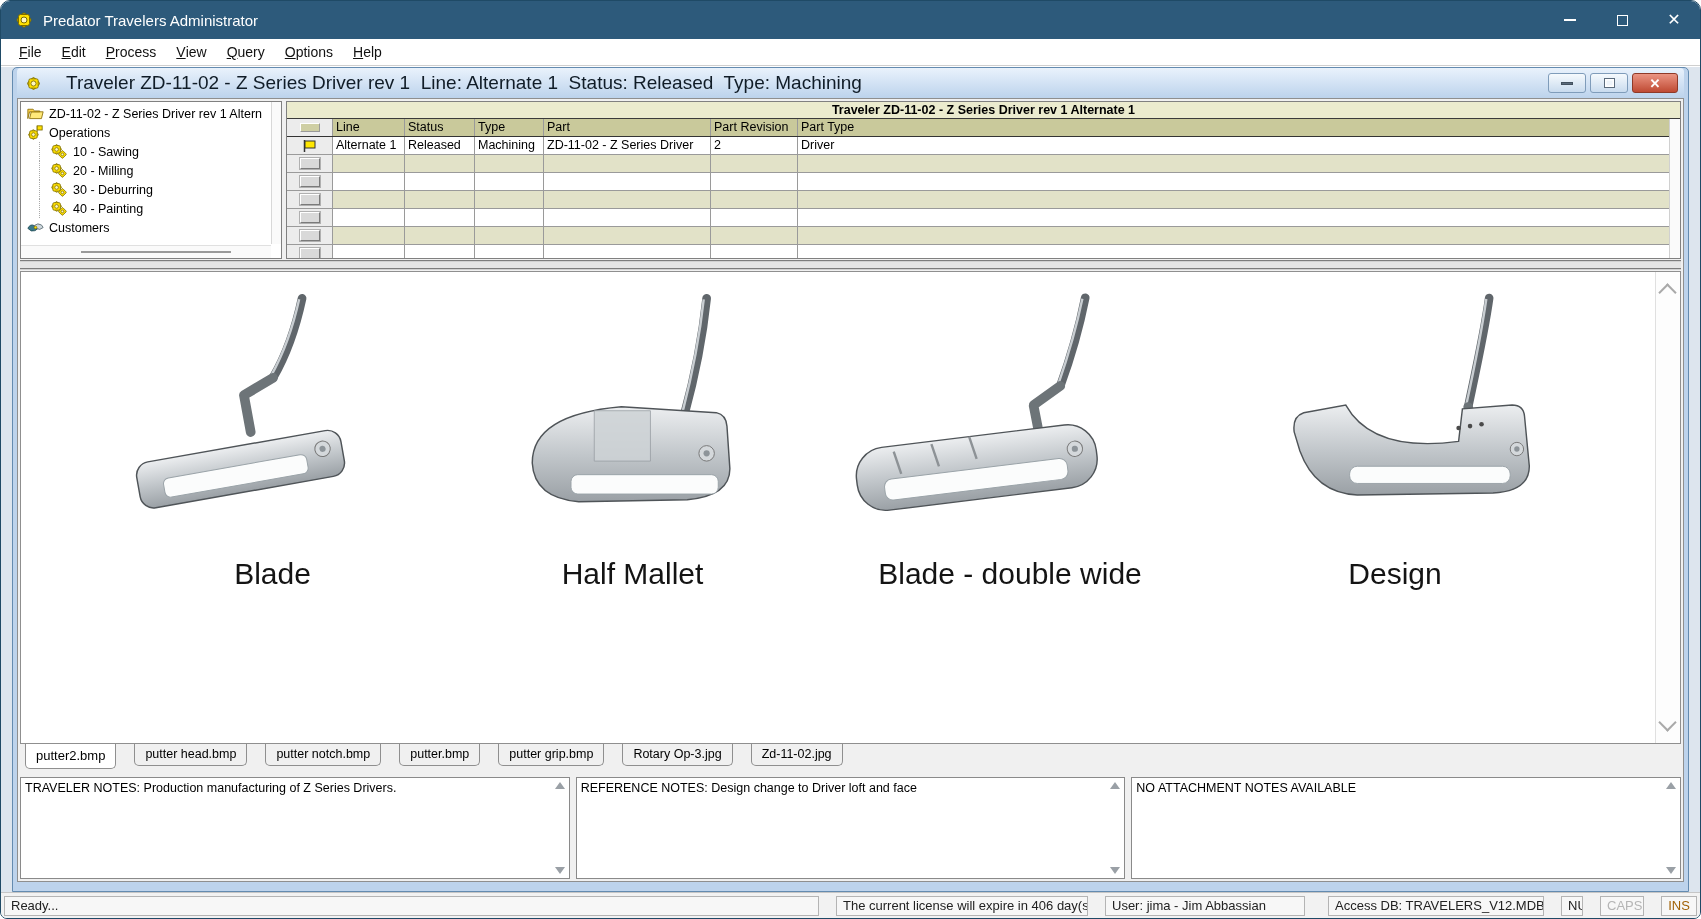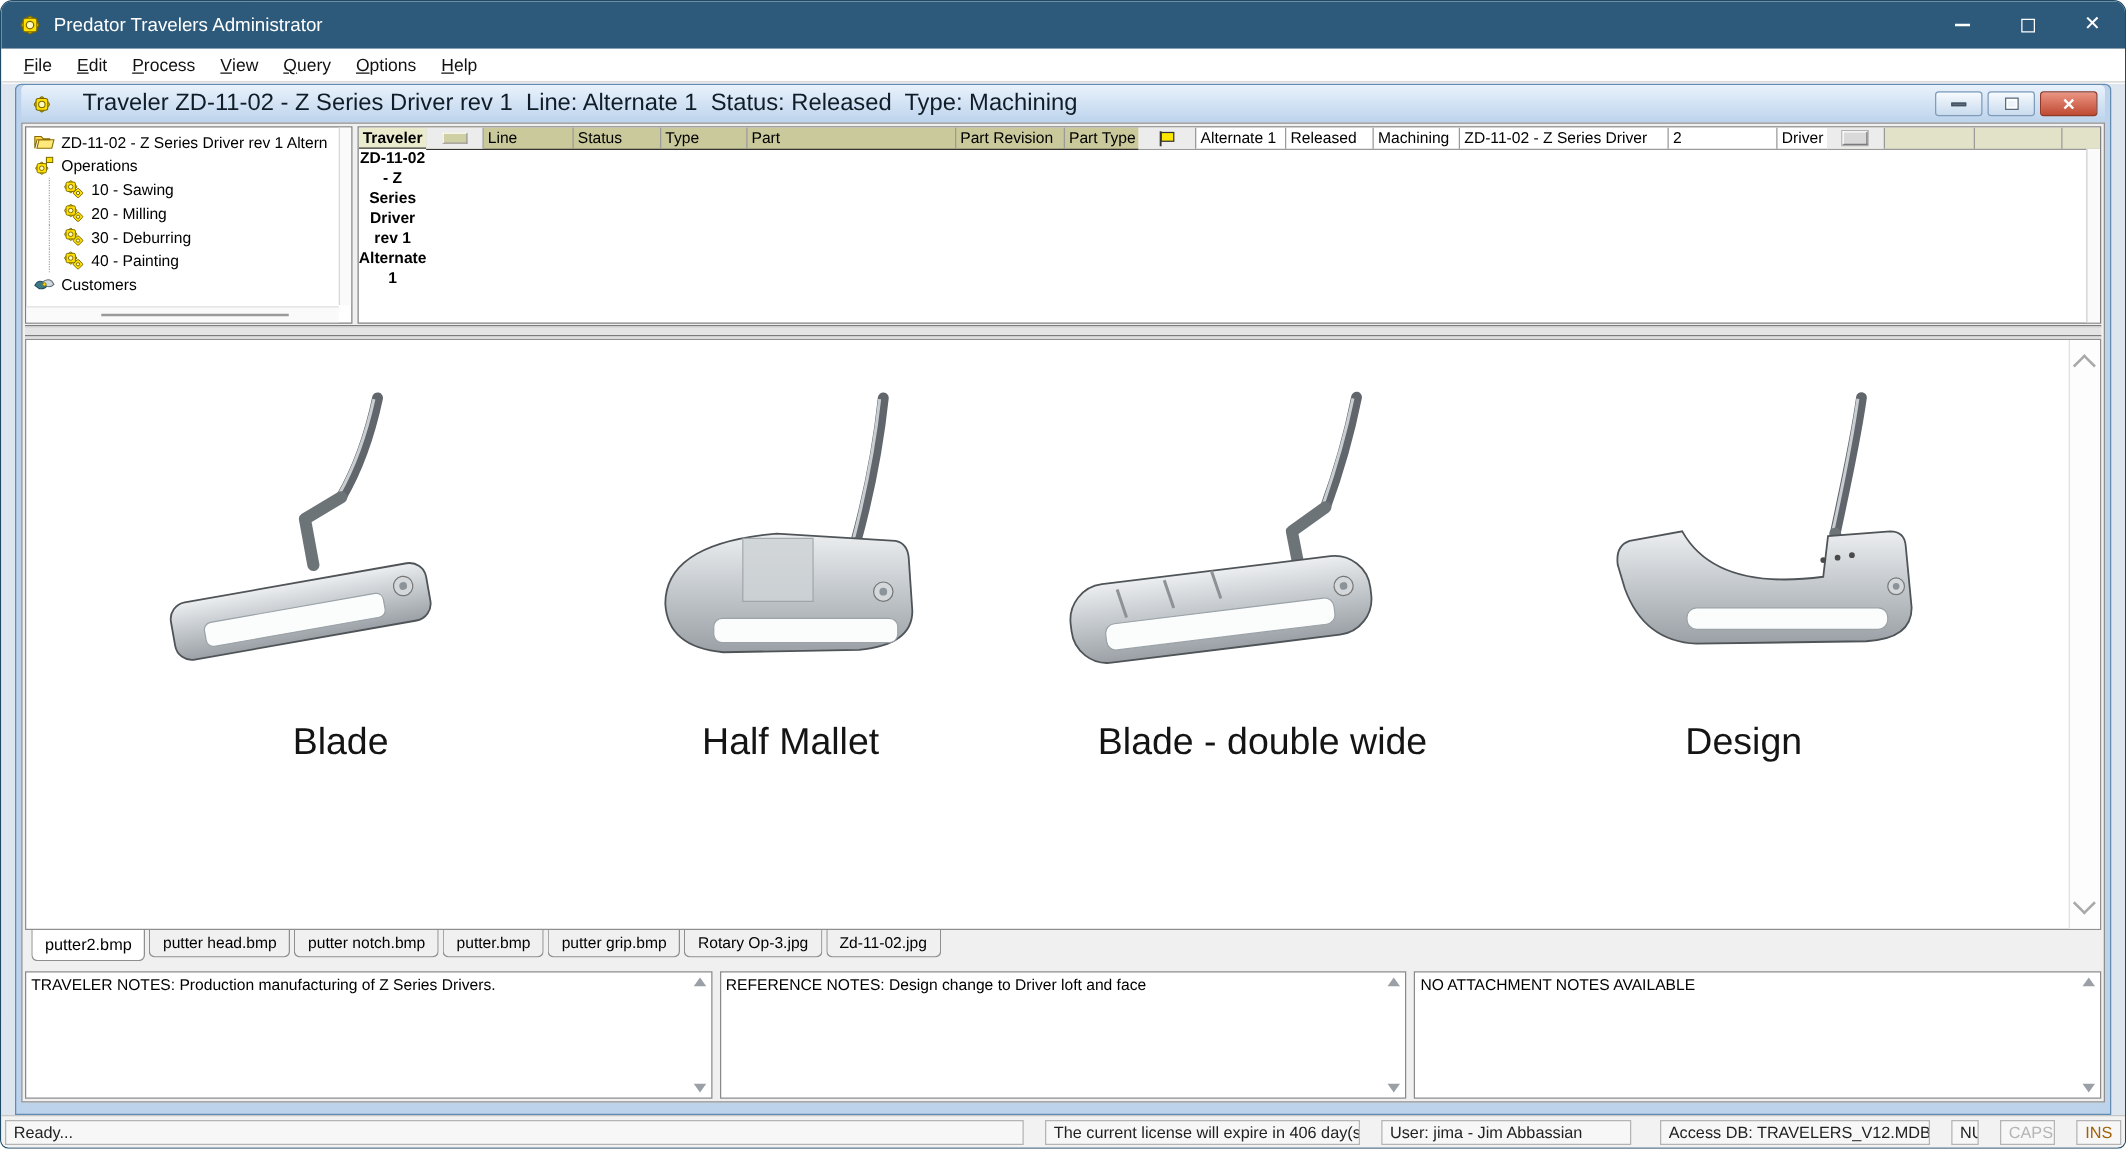--- a/index.html
+++ b/index.html
@@ -40,49 +40,49 @@
   .toprow{height:158px;display:flex;gap:4px;}
   .tree-panel{width:262px;background:#fff;border:1px solid #808080;position:relative;overflow:hidden;padding:2px 0 0 2px;}
   .tree-item{display:flex;align-items:center;height:19px;font-size:12.5px;color:#000;white-space:nowrap;overflow:hidden;padding-left:4px;}
   .tree-item.level1{padding-left:28px;position:relative;}
   .tree-item.level1::before{content:"";position:absolute;left:16px;top:0;bottom:0;border-left:1px dotted #a8a8a8;}
   .tree-item .ticon{width:17px;height:15px;margin-right:5px;flex:none;}
   .tree-vscroll{position:absolute;top:0;right:0;bottom:14px;width:10px;background:#fafafa;border-left:1px solid #d8d8d8;}
   .tree-hscroll{position:absolute;left:0;right:10px;bottom:0;height:13px;background:#fafafa;border-top:1px solid #e0e0e0;display:flex;align-items:center;}
   .tree-hthumb{margin-left:60px;width:150px;height:2px;background:#9a9a9a;}
 
-  .grid-panel{flex:1;background:#fff;border:1px solid #808080;overflow:hidden;position:relative;display:flex;flex-direction:row;}
+  .grid-panel{flex:1;background:#fff;border:1px solid #808080;overflow:hidden;position:relative;display:flex;flex-direction:column;}
   .grid-title{height:17px;background:#ebebce;border-bottom:1px solid #3a3a3a;text-align:center;font-weight:bold;font-size:12.5px;line-height:16px;color:#000;}
   .grid-row{display:flex;height:18px;border-bottom:1px solid #9a9a9a;flex:none;}
   .grid-row.header{background:#c9c99b;border-bottom:1px solid #333;}
   .grid-row.beige{background:#e2e2c8;}
   .grid-row.white{background:#fff;}
   .gcell{border-right:1px solid #9a9a9a;font-size:12.5px;line-height:17px;padding:0 3px;color:#000;overflow:hidden;white-space:nowrap;}
   .gsel{width:46px;display:flex;align-items:center;justify-content:center;background:#ececec;}
   .c-line{width:72px;} .c-status{width:70px;} .c-type{width:69px;} .c-part{width:167px;} .c-prev{width:87px;} .c-ptype{flex:1;border-right:none;}
   .sel-btn{width:20px;height:11px;background:#d9d9d9;border:1px solid;border-color:#fff #7a7a7a #7a7a7a #fff;box-shadow:0 0 0 1px #b0b0b0;}
   .grid-vscroll{position:absolute;top:17px;right:0;bottom:0;width:11px;background:#fafafa;border-left:1px solid #d0d0d0;}
 
   
   .splitter{height:10px;background:#e4e4e4;border-top:2px groove #d0d0d0;border-bottom:2px groove #d0d0d0;margin:1px 0;}
 
   
   .viewer{flex:1;background:#fff;border:1px solid #8f8f8f;position:relative;overflow:hidden;}
-  .viewer-content{position:absolute;inset:0 26px 0 0;display:flex;justify-content:center;align-items:flex-start;gap:50px;padding-top:38px;}
+  .viewer-content{position:absolute;inset:0 26px 0 0;display:flex;justify-content:center;align-items:flex-start;gap:50px;padding-top:18px;}
   .figure{display:flex;flex-direction:column;align-items:center;}
   .figure svg{height:255px;}
   .fig-label{margin-top:12px;font-size:30px;color:#141414;}
   .viewer-scroll{position:absolute;top:0;right:0;bottom:0;width:25px;background:#fdfdfd;border-left:1px solid #e0e0e0;}
   .chev{position:absolute;left:5px;width:13px;height:13px;border:solid #a9a9a9;border-width:0 2.5px 2.5px 0;}
   .chev.up{top:14px;transform:rotate(-135deg);}
   .chev.down{bottom:14px;transform:rotate(45deg);}
 
   
   .tabbar{height:27px;display:flex;align-items:flex-start;padding-left:5px;}
-  .tab{height:22px;line-height:20px;padding:0 10px;background:#f0f0f0;border:1px solid #8f8f8f;border-top:none;border-radius:0 0 5px 5px;margin-right:3px;font-size:12.5px;color:#000;}
+  .tab{height:22px;line-height:20px;padding:0 10px;background:#f0f0f0;border:1px solid #8f8f8f;border-top:none;border-radius:0 0 5px 5px;margin-right:18px;font-size:12.5px;color:#000;}
   .tab.active{height:25px;line-height:24px;background:#fff;font-size:13px;}
 
   
   .notesrow{height:102px;display:flex;gap:6px;margin-top:6px;}
   .note{flex:1;background:#fff;border:1px solid #8a8a8a;position:relative;padding:3px 18px 3px 4px;font-size:12.5px;color:#000;overflow:hidden;}
   .tri{position:absolute;right:4px;width:0;height:0;border-left:5px solid transparent;border-right:5px solid transparent;}
   .tri.up{top:4px;border-bottom:7px solid #9aa0a6;}
   .tri.down{bottom:4px;border-top:7px solid #9aa0a6;}
 
   

